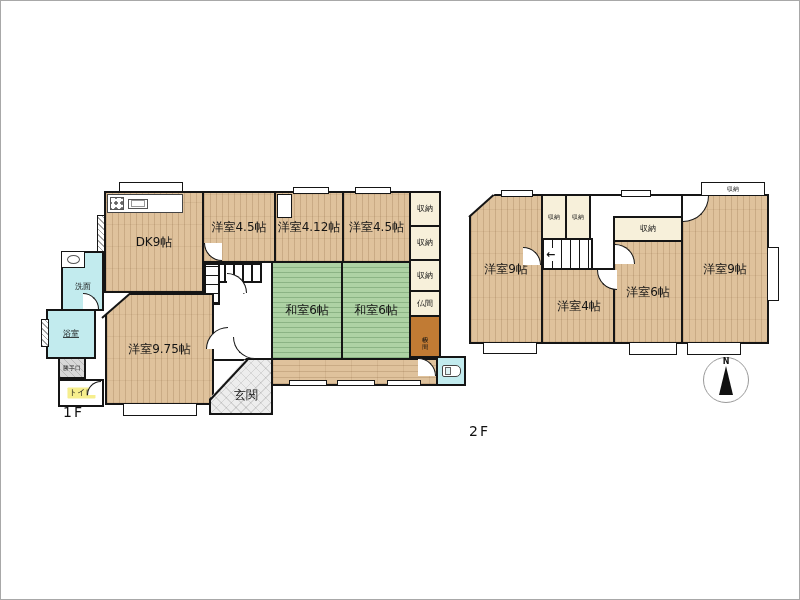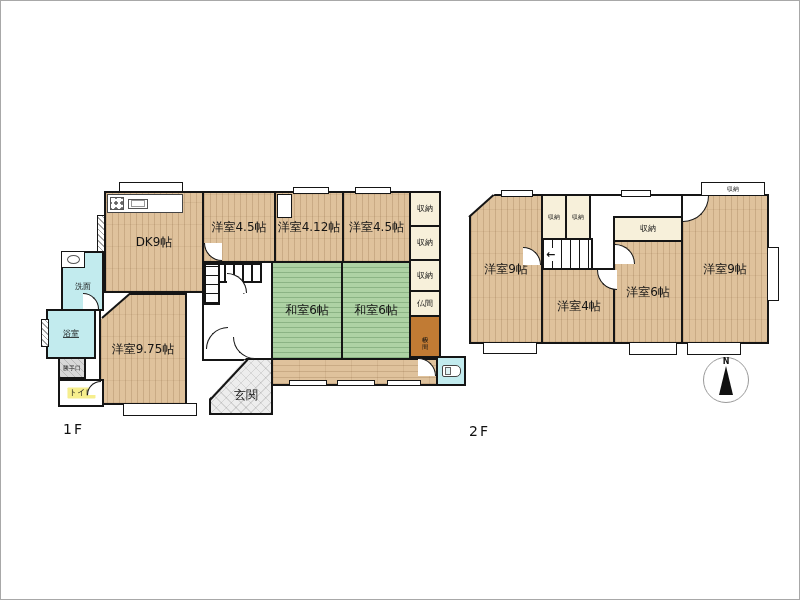--- a/index.html
+++ b/index.html
@@ -111,21 +111,21 @@
     </div>
     <div class="room tatami" style="left:340px;top:260px;width:70px;height:99px;">
       <span class="lbl">和室6帖</span>
     </div>
 
     <div class="room whitebg" style="left:201px;top:260px;width:71px;height:100px;"></div>
     <div class="stairv" style="left:203px;top:262px;width:58px;height:20px;"></div>
     <div class="stairh" style="left:203px;top:262px;width:16px;height:42px;"></div>
     <span class="stairarrow" style="left:236px;top:284px;position:absolute;">→</span>
 
-    <div class="room wood" style="left:98px;top:292px;width:88px;height:112px;">
+    <div class="room wood" style="left:104px;top:292px;width:109px;height:112px;">
       <span class="lbl">洋室9.75帖</span>
     </div>
     <div class="tri" style="left:100px;top:292px;width:30px;height:26px;"></div>
     <div class="diag" style="left:101px;top:316px;width:38px;transform:rotate(-41deg);"></div>
     <div class="win" style="left:122px;top:402px;width:74px;height:13px;"></div>
 
     <div class="room cyan" style="left:60px;top:250px;width:43px;height:60px;">
       <span class="lbl s" style="margin-top:12px;">洗面</span>
     </div>
     <div class="room whitebg" style="left:60px;top:250px;width:24px;height:17px;border-width:1.5px;">
@@ -158,21 +158,21 @@
     </div>
 
     <div class="arc bl" style="left:203px;top:242px;width:18px;height:18px;"></div>
     <div class="arc tr" style="left:226px;top:272px;width:20px;height:20px;"></div>
     <div class="arc tl" style="left:205px;top:326px;width:22px;height:22px;"></div>
     <div class="arc tr" style="left:82px;top:292px;width:16px;height:16px;"></div>
     <div class="arc tl" style="left:86px;top:380px;width:14px;height:14px;"></div>
     <div class="arc bl" style="left:232px;top:336px;width:22px;height:22px;"></div>
     <div class="arc tr" style="left:417px;top:357px;width:18px;height:18px;"></div>
 
-    <div class="flabel" style="left:62px;top:403px;margin-top:17px;">1F</div>
+    <div class="flabel" style="left:62px;top:403px;">1F</div>
   </div>
 
   <div>
 
     <div class="outline2f" style="left:468px;top:193px;width:300px;height:150px;"></div>
 
     <div class="room wood" style="left:468px;top:193px;width:74px;height:150px;">
       <span class="lbl">洋室9帖</span>
     </div>
     <div class="tri" style="left:466px;top:191px;width:30px;height:26px;"></div>

